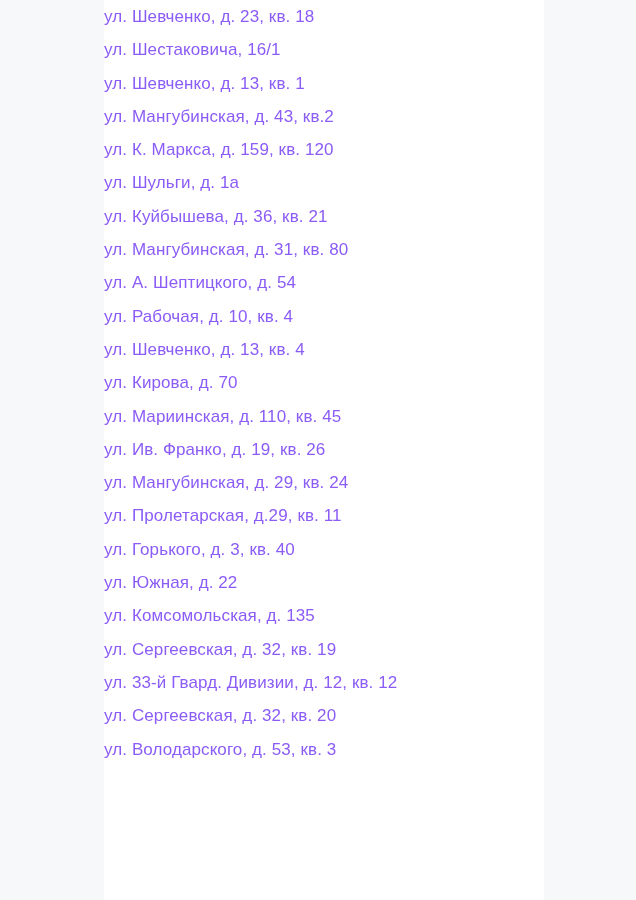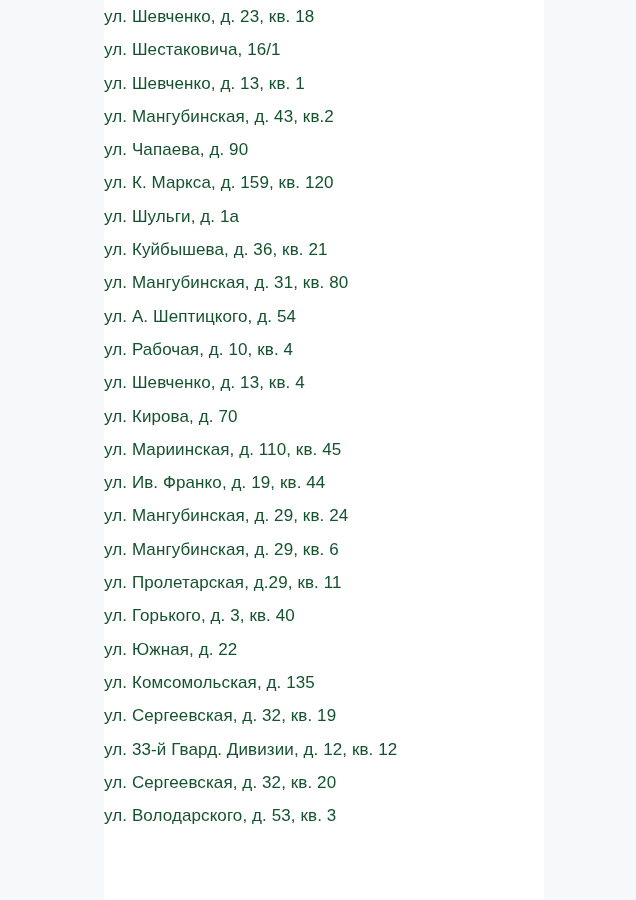--- a/index.html
+++ b/index.html
@@ -44,50 +44,48 @@
     width: 440px;
     height: 900px;
     margin: 0;
     padding: 0;
     list-style: none;
   }
   .address-item {
     height: 33.3px;
     line-height: 33.3px;
     font-size: 17px;
-    color: #14532d;
+    color: #8b5cf6;
     white-space: nowrap;
     letter-spacing: 0.1px;
   }
 </style>
 </head>
 <body>
 
 <div class="page">
   <div class="margin-left"></div>
   <div class="margin-right"></div>
 
   <ul class="address-list">
     <li class="address-item">ул. Шевченко, д. 23, кв. 18</li>
     <li class="address-item">ул. Шестаковича, 16/1</li>
     <li class="address-item">ул. Шевченко, д. 13, кв. 1</li>
     <li class="address-item">ул. Мангубинская, д. 43, кв.2</li>
-    <li class="address-item">ул. Чапаева, д. 90</li>
     <li class="address-item">ул. К. Маркса, д. 159, кв. 120</li>
     <li class="address-item">ул. Шульги, д. 1а</li>
     <li class="address-item">ул. Куйбышева, д. 36, кв. 21</li>
     <li class="address-item">ул. Мангубинская, д. 31, кв. 80</li>
     <li class="address-item">ул. А. Шептицкого, д. 54</li>
     <li class="address-item">ул. Рабочая, д. 10, кв. 4</li>
     <li class="address-item">ул. Шевченко, д. 13, кв. 4</li>
     <li class="address-item">ул. Кирова, д. 70</li>
     <li class="address-item">ул. Мариинская, д. 110, кв. 45</li>
-    <li class="address-item">ул. Ив. Франко, д. 19, кв. 44</li>
+    <li class="address-item">ул. Ив. Франко, д. 19, кв. 26</li>
     <li class="address-item">ул. Мангубинская, д. 29, кв. 24</li>
-    <li class="address-item">ул. Мангубинская, д. 29, кв. 6</li>
     <li class="address-item">ул. Пролетарская, д.29, кв. 11</li>
     <li class="address-item">ул. Горького, д. 3, кв. 40</li>
     <li class="address-item">ул. Южная, д. 22</li>
     <li class="address-item">ул. Комсомольская, д. 135</li>
     <li class="address-item">ул. Сергеевская, д. 32, кв. 19</li>
     <li class="address-item">ул. 33-й Гвард. Дивизии, д. 12, кв. 12</li>
     <li class="address-item">ул. Сергеевская, д. 32, кв. 20</li>
     <li class="address-item">ул. Володарского, д. 53, кв. 3</li>
   </ul>
 </div>

